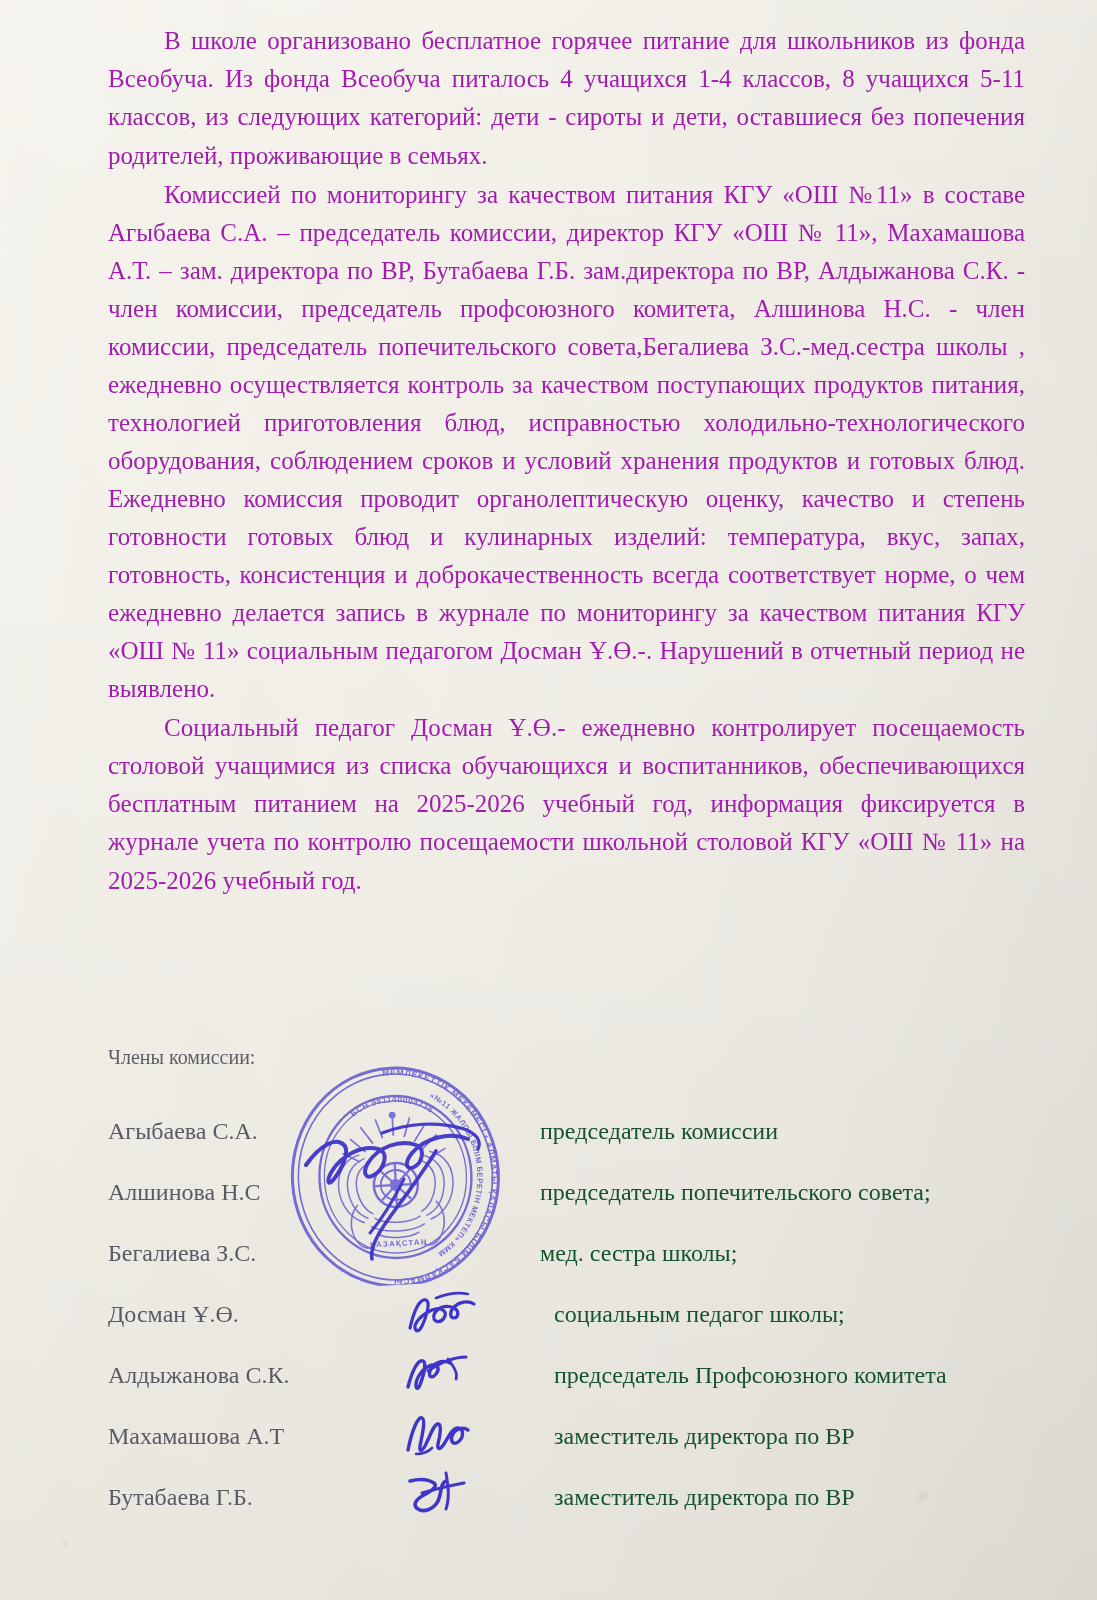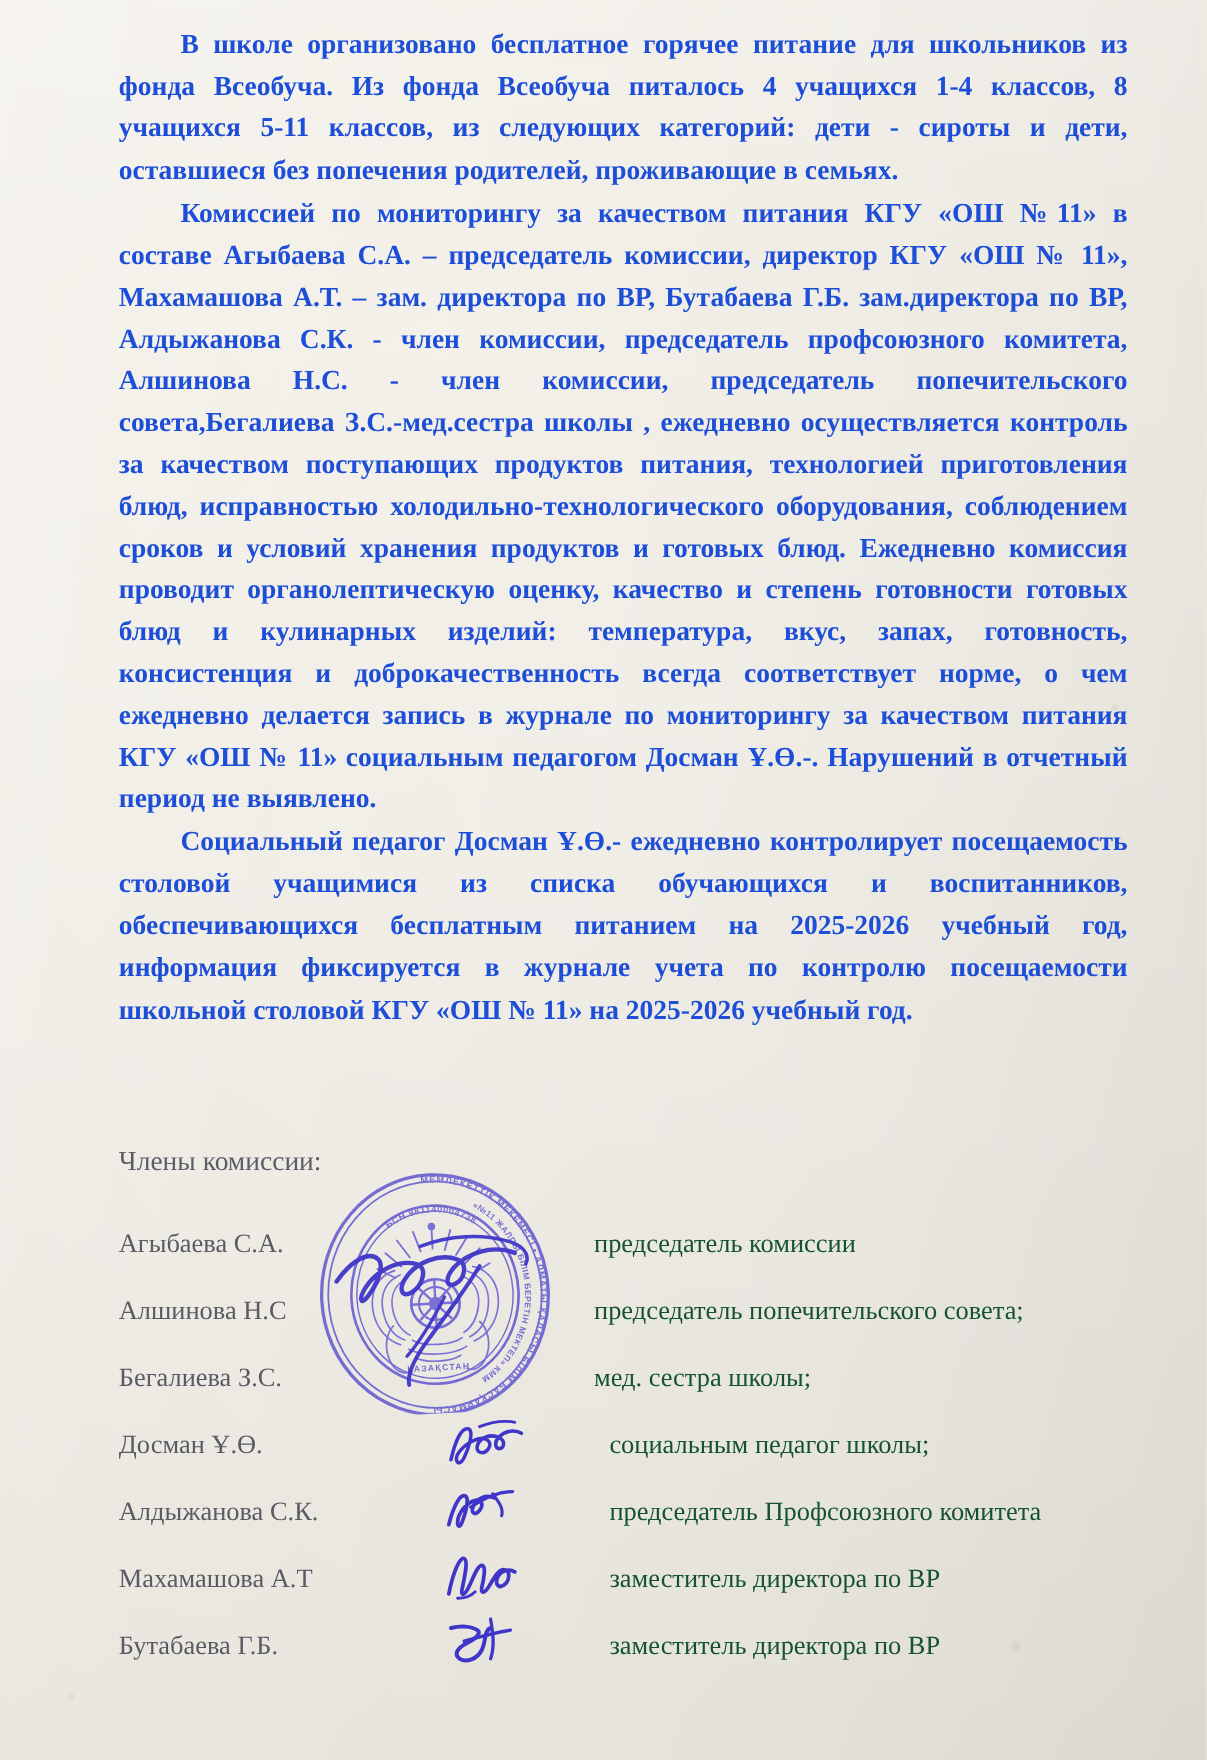--- a/index.html
+++ b/index.html
@@ -64,43 +64,42 @@
   .body-block {
     margin-top: 22px;
     padding: 0 72px 0 108px;
   }
   .para {
     text-align: justify;
     text-justify: inter-word;
     font-size: 25px;
     line-height: 38.2px;
     margin: 0;
-    color: #1d4ed8;
-    font-weight: bold;
+    color: #a21caf;
   }
   .para + .para {
     margin-top: 1px;
   }
   .para .indent {
     display: inline-block;
     width: 56px;
   }
   .para.p-tight {
     line-height: 38.0px;
   }
 
   
   .sign-block {
     position: absolute;
     left: 108px;
     right: 60px;
     top: 1042px;
   }
   .members-heading {
-    font-size: 25px;
+    font-size: 20px;
     line-height: 30px;
     color: #5d5d67;
     margin-bottom: 46px;
   }
   .sign-row {
     display: flex;
     align-items: baseline;
     height: 61px;
     gap: 16px;
   }

